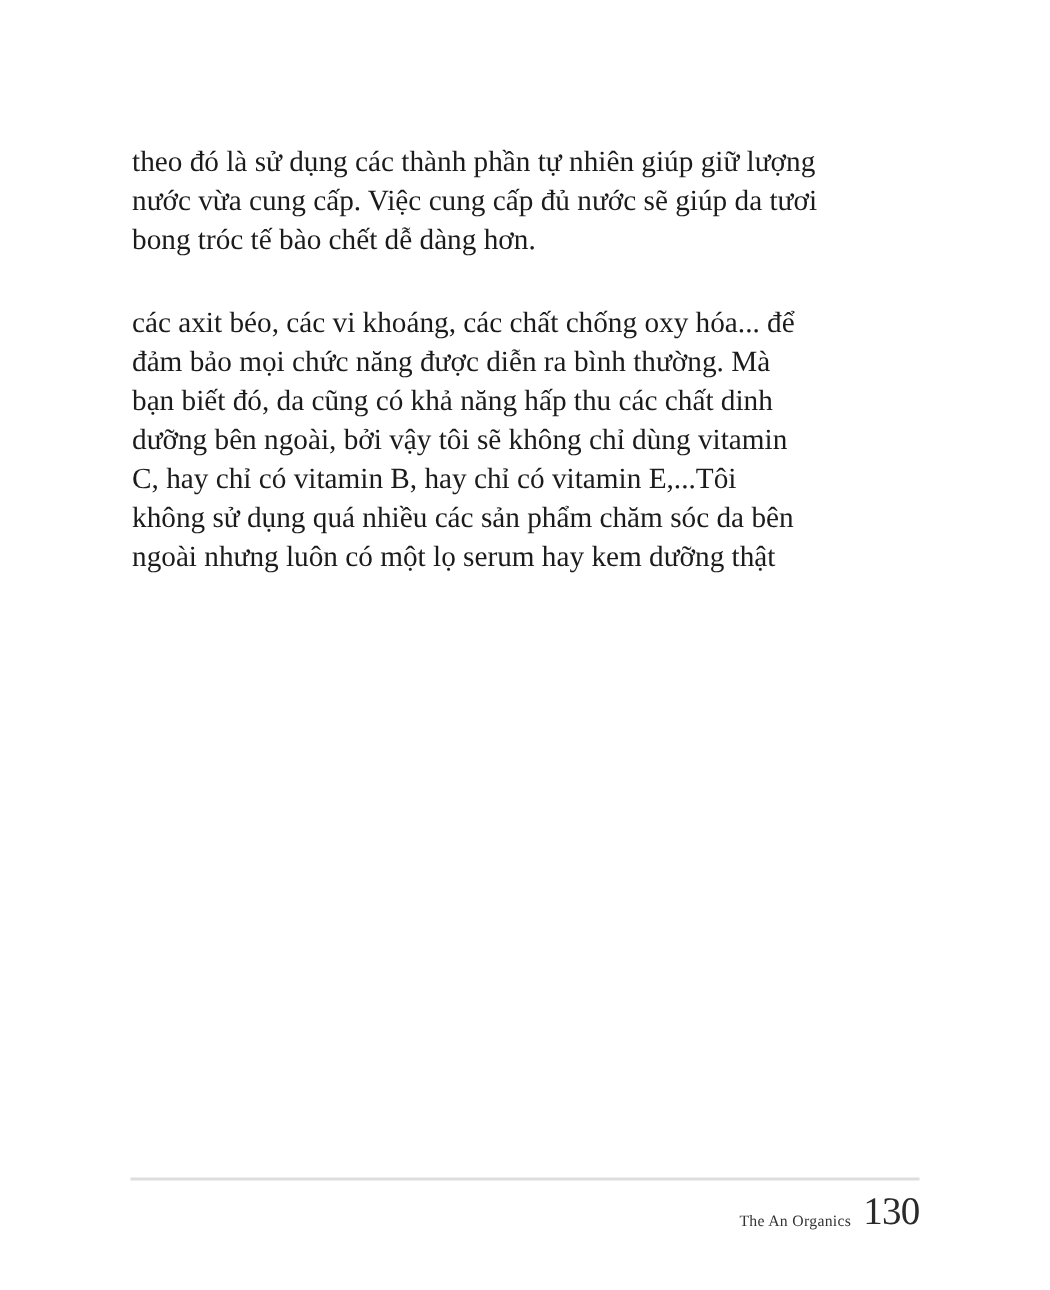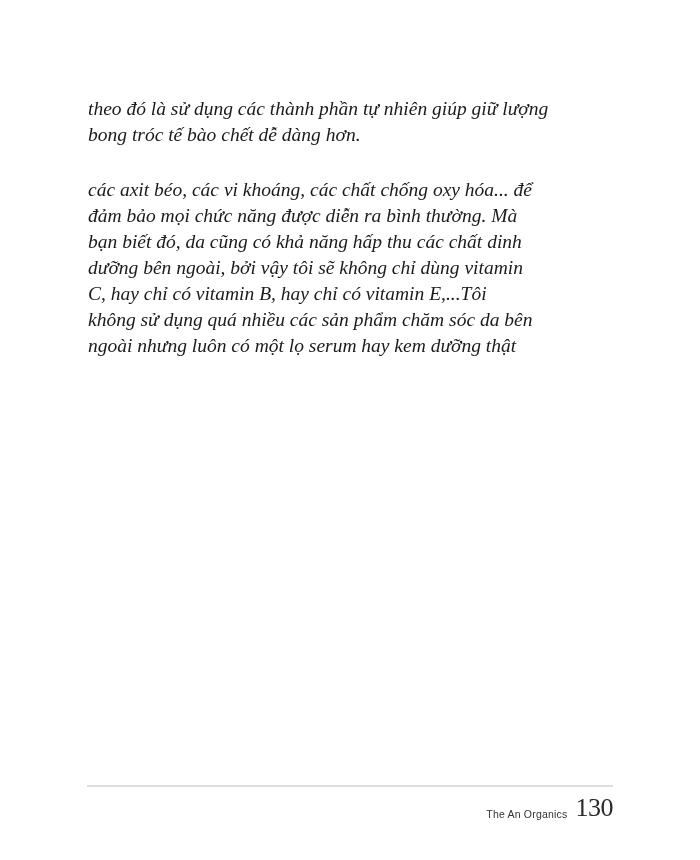--- a/index.html
+++ b/index.html
@@ -28,41 +28,40 @@
     font-size: 19.5px;
     line-height: 26px;
     color: #1b1b1b;
   }
   .paragraph {
     margin: 0 0 29px 0;
   }
   .line {
     display: block;
     white-space: nowrap;
-    font-style: italic;
   }
   .footer-rule {
     position: absolute;
     left: 87px;
     top: 785px;
     width: 526px;
     height: 2px;
     background: #dedede;
   }
   .footer {
     position: absolute;
     right: 87px;
     top: 790px;
     height: 36px;
     display: flex;
     align-items: flex-end;
     gap: 8px;
   }
   .footer-brand {
-    font-family: Liberation Sans, sans-serif;
+    font-family: Liberation Serif, serif;
     font-size: 10.5px;
     font-weight: 300;
     color: #333333;
     letter-spacing: 0.2px;
     padding-bottom: 6px;
   }
   .page-number {
     font-family: Liberation Serif, serif;
     font-size: 26px;
     line-height: 36px;
@@ -71,20 +70,21 @@
     letter-spacing: -0.5px;
   }
 </style>
 </head>
 <body>
 
 <div class="page">
   <div class="body-text">
     <p class="paragraph">
       <span class="line">theo đó là sử dụng các thành phần tự nhiên giúp giữ lượng</span>
+      <span class="line">nước vừa cung cấp. Việc cung cấp đủ nước sẽ giúp da tươi</span>
       <span class="line">bong tróc tế bào chết dễ dàng hơn.</span>
     </p>
     <p class="paragraph">
       <span class="line">các axit béo, các vi khoáng, các chất chống oxy hóa... để</span>
       <span class="line">đảm bảo mọi chức năng được diễn ra bình thường. Mà</span>
       <span class="line">bạn biết đó, da cũng có khả năng hấp thu các chất dinh</span>
       <span class="line">dưỡng bên ngoài, bởi vậy tôi sẽ không chỉ dùng vitamin</span>
       <span class="line">C, hay chỉ có vitamin B, hay chỉ có vitamin E,...Tôi</span>
       <span class="line">không sử dụng quá nhiều các sản phẩm chăm sóc da bên</span>
       <span class="line">ngoài nhưng luôn có một lọ serum hay kem dưỡng thật</span>

